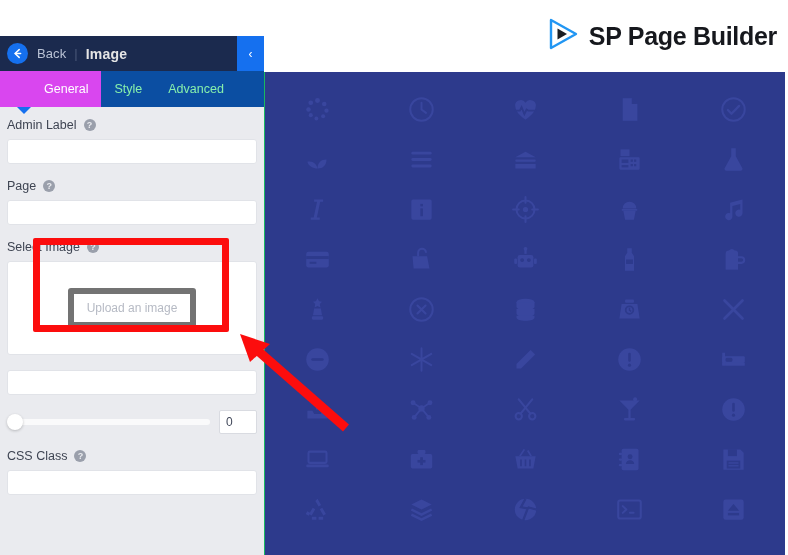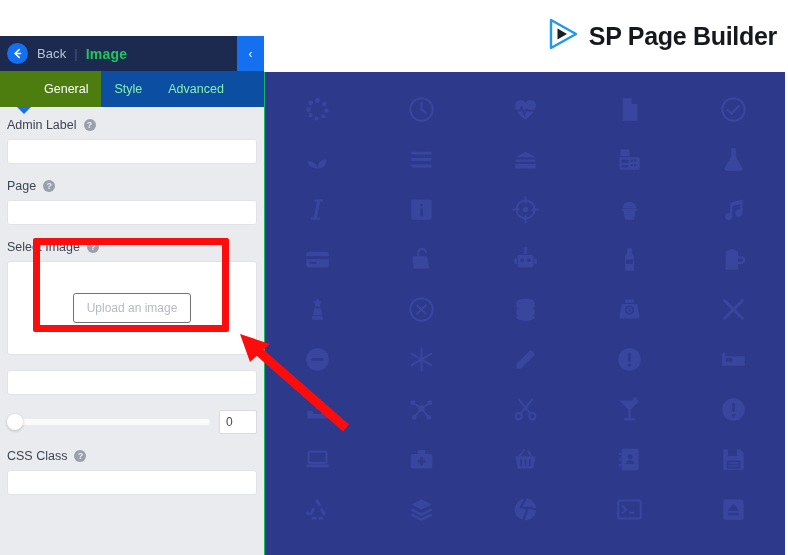--- a/index.html
+++ b/index.html
@@ -25,38 +25,38 @@
   .back-circle {
     width: 21px; height: 21px; border-radius: 50%;
     background: #1570ef; display: flex;
     align-items: center; justify-content: center; flex: none;
   }
   .back-circle svg { display: block; }
   .back-label {
     color: #b9c2d4; font-size: 13px; margin-left: 9px; letter-spacing: .1px;
   }
   .hdr-sep { color: #4a5878; font-size: 13px; margin: 0 8px; }
-  .hdr-title { color: #22c55e; font-size: 14px; font-weight: bold; letter-spacing: .2px; }
+  .hdr-title { color: #e5e5e5; font-size: 14px; font-weight: bold; letter-spacing: .2px; }
   .collapse-btn {
     position: absolute; right: 0; top: 0;
     width: 27px; height: 35px; background: #1570ef;
     display: flex; align-items: center; justify-content: center;
     color: #fff; font-size: 12px; cursor: pointer;
   }
 
   .tabbar {
     height: 36px; background: #0b4ea2; display: flex; flex: none;
     position: relative;
   }
   .tab {
     display: flex; align-items: center; padding: 0 13px;
     font-size: 12.5px; color: #86efac; height: 100%; cursor: pointer;
     position: relative;
   }
-  .tab.active { background: #4d7c0f; color: #ffffff; padding-left: 44px; }
+  .tab.active { background: #d946ef; color: #ffffff; padding-left: 44px; }
   .tab-arrow {
     position: absolute; left: 17px; top: 36px;
     width: 0; height: 0;
     border-left: 7px solid transparent;
     border-right: 7px solid transparent;
     border-top: 7px solid #1570ef;
   }
 
   .sb-body {
     flex: 1; overflow: hidden; padding: 11px 7px 0 7px; position: relative; border-radius: 10px;
@@ -76,21 +76,21 @@
     border: 1px solid #e1e3e8; border-radius: 3px;
     margin-bottom: 15px;
   }
   .upload-zone {
     width: 100%; height: 94px; background: #ffffff;
     border: 1px solid #e1e3e8; border-radius: 3px;
     display: flex; align-items: center; justify-content: center;
     margin-bottom: 15px;
   }
   .upload-btn {
-    border: 1px solid #737373; border-radius: 3px;
+    border: 6px solid #737373; border-radius: 3px;
     background: #ffffff; color: #b6bac4; font-size: 12px;
     padding: 7px 13px; cursor: pointer;
   }
   .slider-row { display: flex; align-items: center; gap: 9px; margin-bottom: 15px; }
   .slider-track {
     flex: 1; height: 6px; background: #fafafb;
     border-radius: 3px; position: relative;
   }
   .slider-thumb {
     position: absolute; left: 0; top: 50%;

